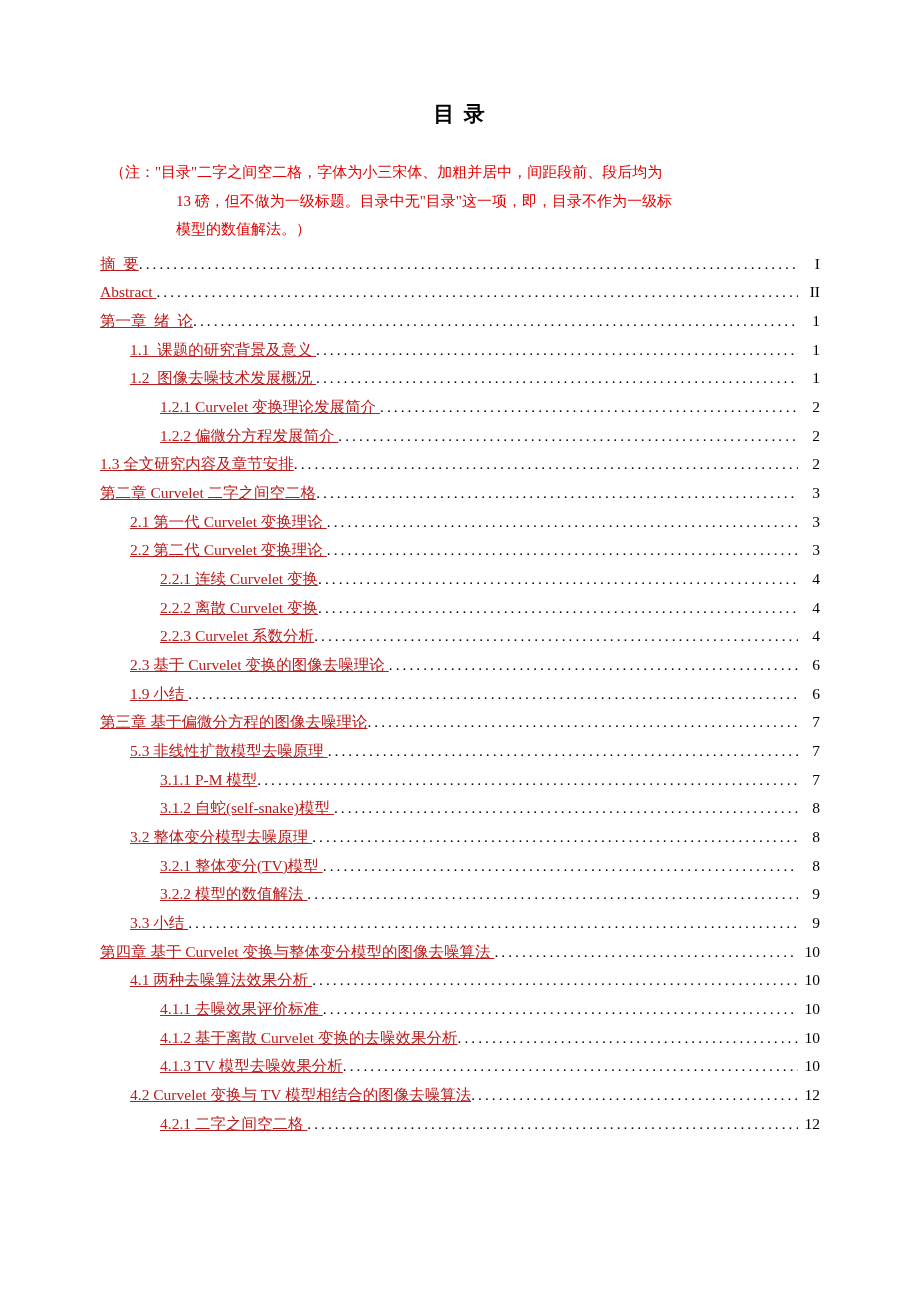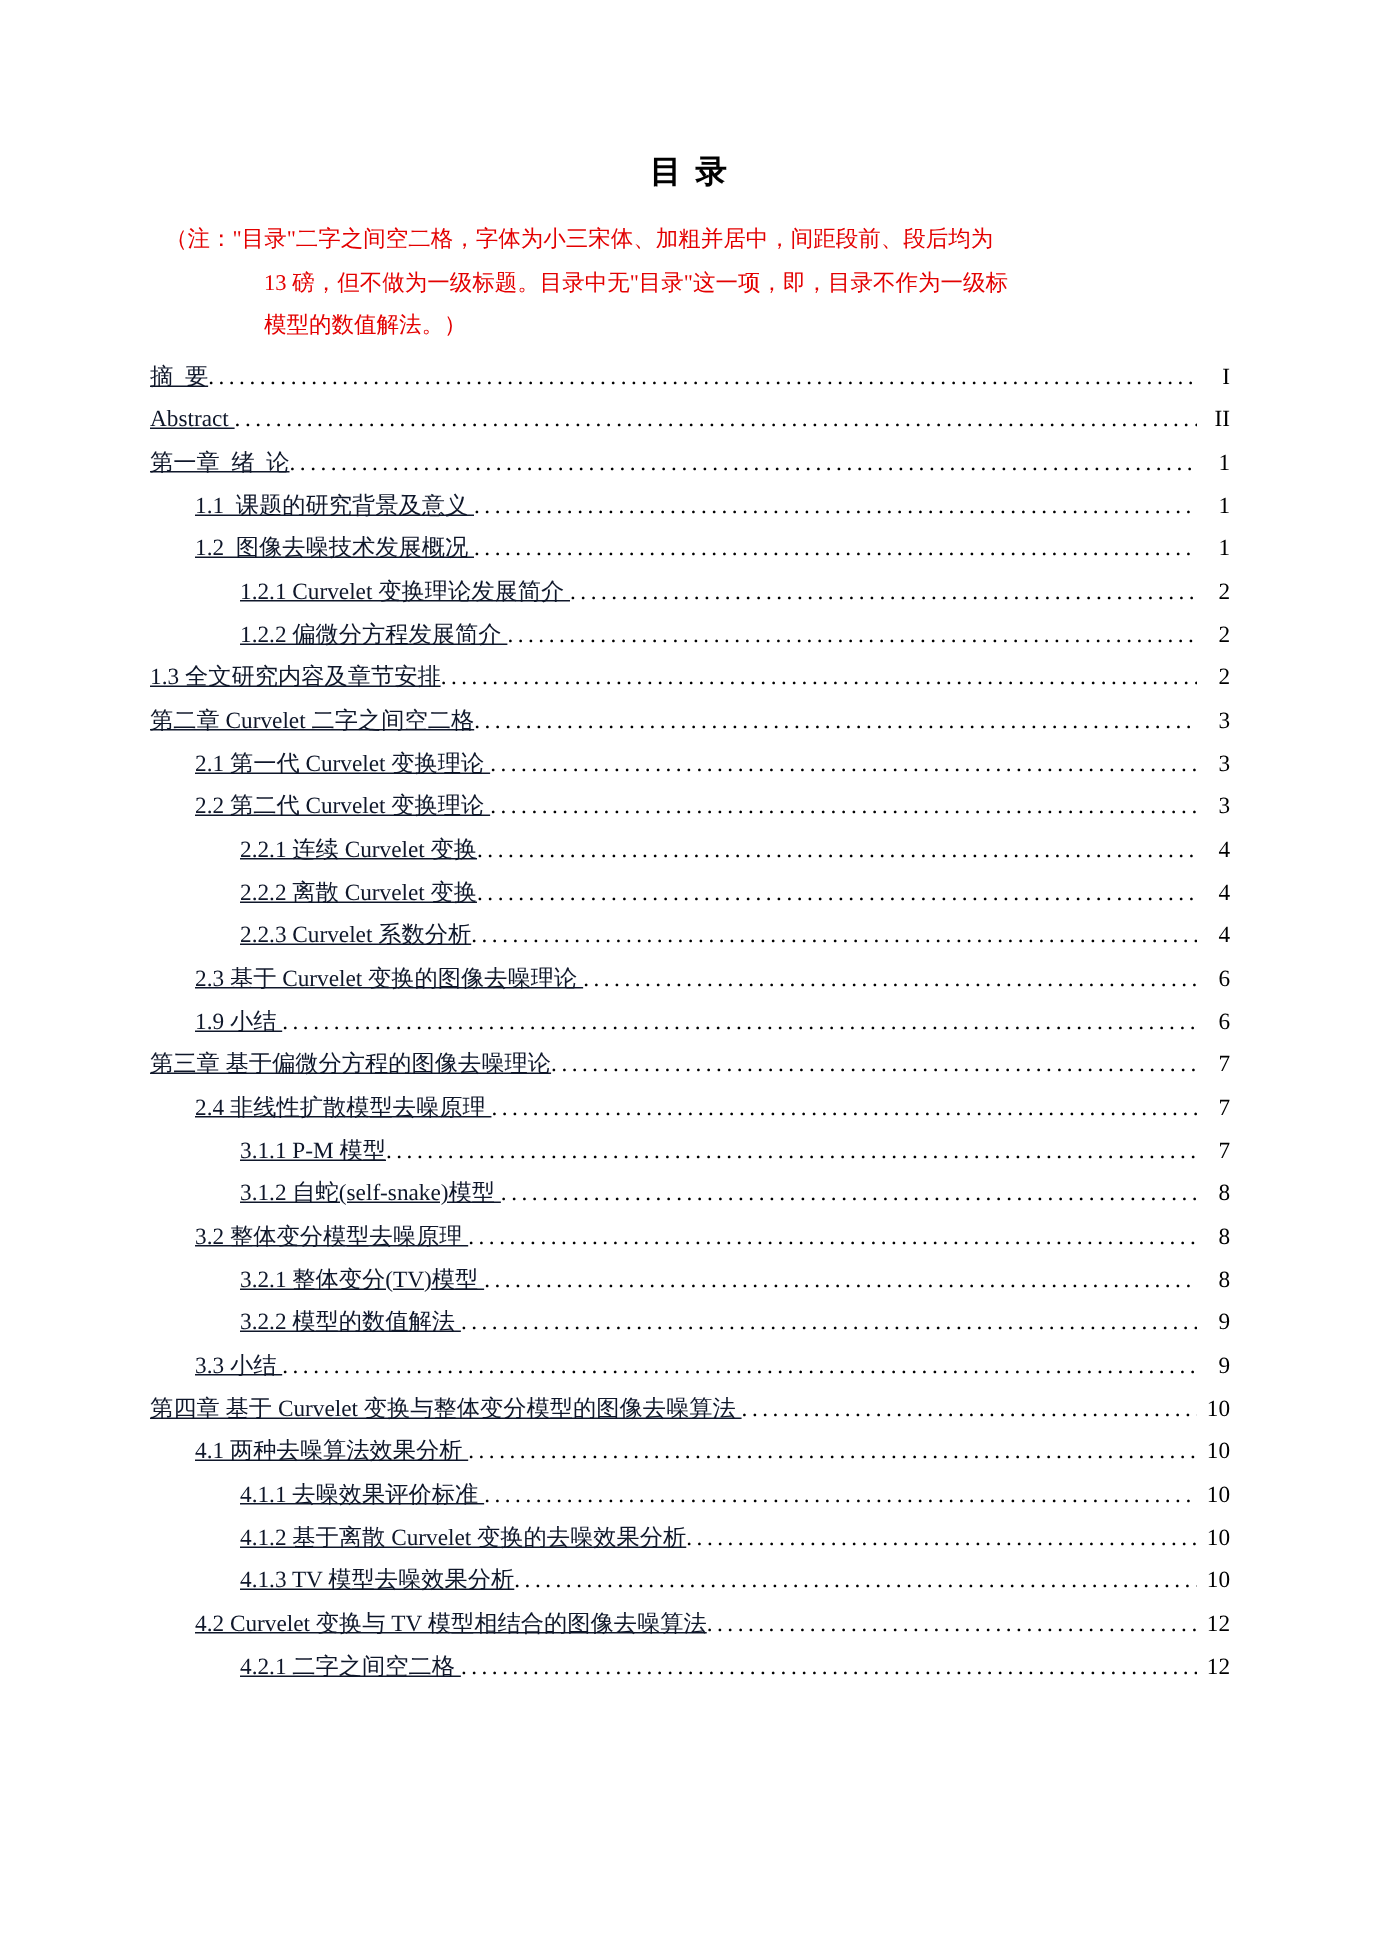--- a/index.html
+++ b/index.html
@@ -10,41 +10,41 @@
       font-family: "SimSun", "宋体", serif;
       padding: 100px 100px 60px 100px;
       color: #000;
       font-size: 16px;
     }
     .title {
       text-align: center;
       font-size: 21px;
       font-weight: bold;
       letter-spacing: 2px;
-      margin-bottom: 18px;
+      margin-bottom: 30px;
     }
     .note {
       color: #e30000;
       line-height: 1.9;
       margin-bottom: 6px;
       font-size: 15px;
     }
     .note-line1 { padding-left: 10px; }
     .note-line2, .note-line3 { padding-left: 76px; }
     .toc-entry {
       display: flex;
       align-items: baseline;
       line-height: 1.85;
       font-size: 15.5px;
     }
     .toc-entry.level0 { padding-left: 0; }
     .toc-entry.level1 { padding-left: 30px; }
     .toc-entry.level2 { padding-left: 60px; }
     .toc-link {
-      color: #0f172a;
+      color: #b91c1c;
       text-decoration: underline;
       white-space: pre;
     }
     .dots {
       flex: 1;
       overflow: hidden;
       white-space: nowrap;
       letter-spacing: 3px;
     }
     .dots::after { content: "............................................................................................................................................."; }
@@ -145,21 +145,21 @@
       <a class="toc-link" href="#">1.9 小结 </a>
       <span class="dots"></span>
       <span class="pagenum">6</span>
     </div>
     <div class="toc-entry level0">
       <a class="toc-link" href="#">第三章 基于偏微分方程的图像去噪理论</a>
       <span class="dots"></span>
       <span class="pagenum">7</span>
     </div>
     <div class="toc-entry level1">
-      <a class="toc-link" href="#">2.4 非线性扩散模型去噪原理 </a>
+      <a class="toc-link" href="#">5.3 非线性扩散模型去噪原理 </a>
       <span class="dots"></span>
       <span class="pagenum">7</span>
     </div>
     <div class="toc-entry level2">
       <a class="toc-link" href="#">3.1.1 P-M 模型</a>
       <span class="dots"></span>
       <span class="pagenum">7</span>
     </div>
     <div class="toc-entry level2">
       <a class="toc-link" href="#">3.1.2 自蛇(self-snake)模型 </a>

